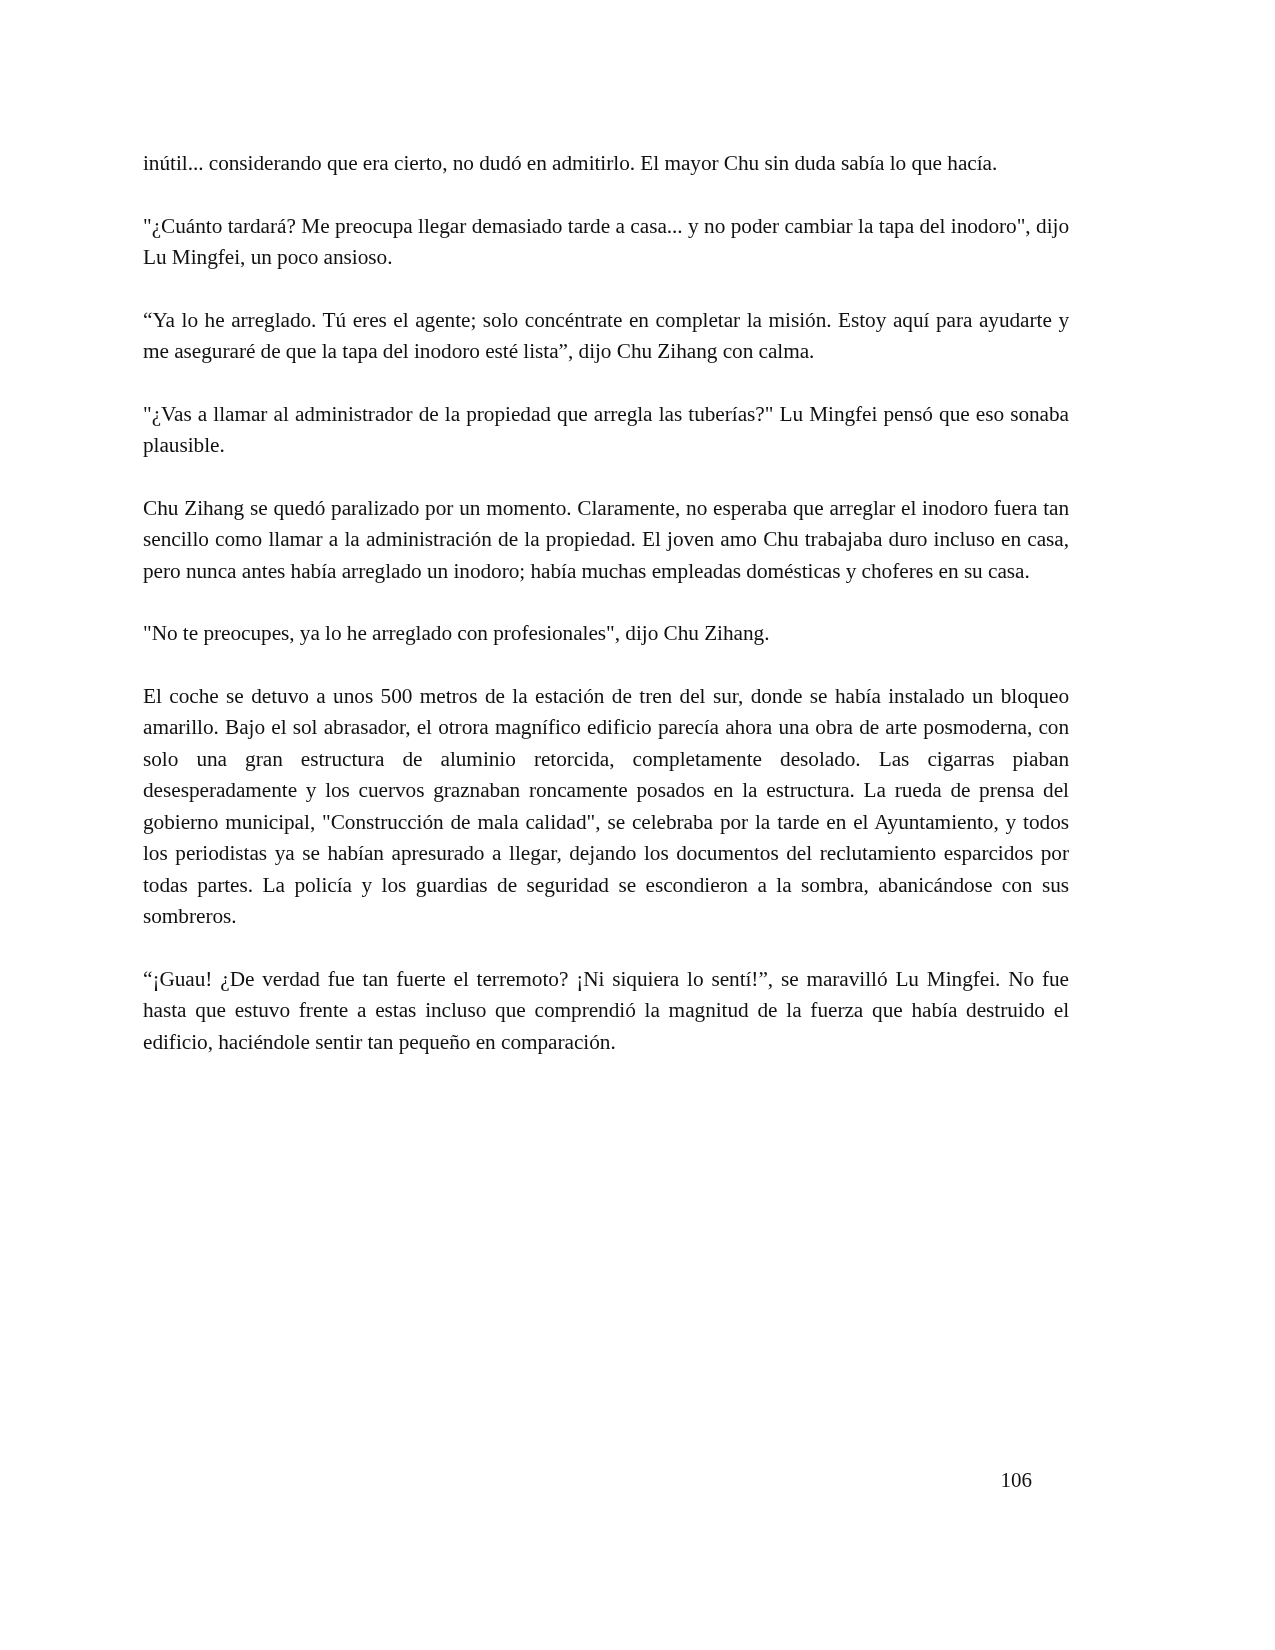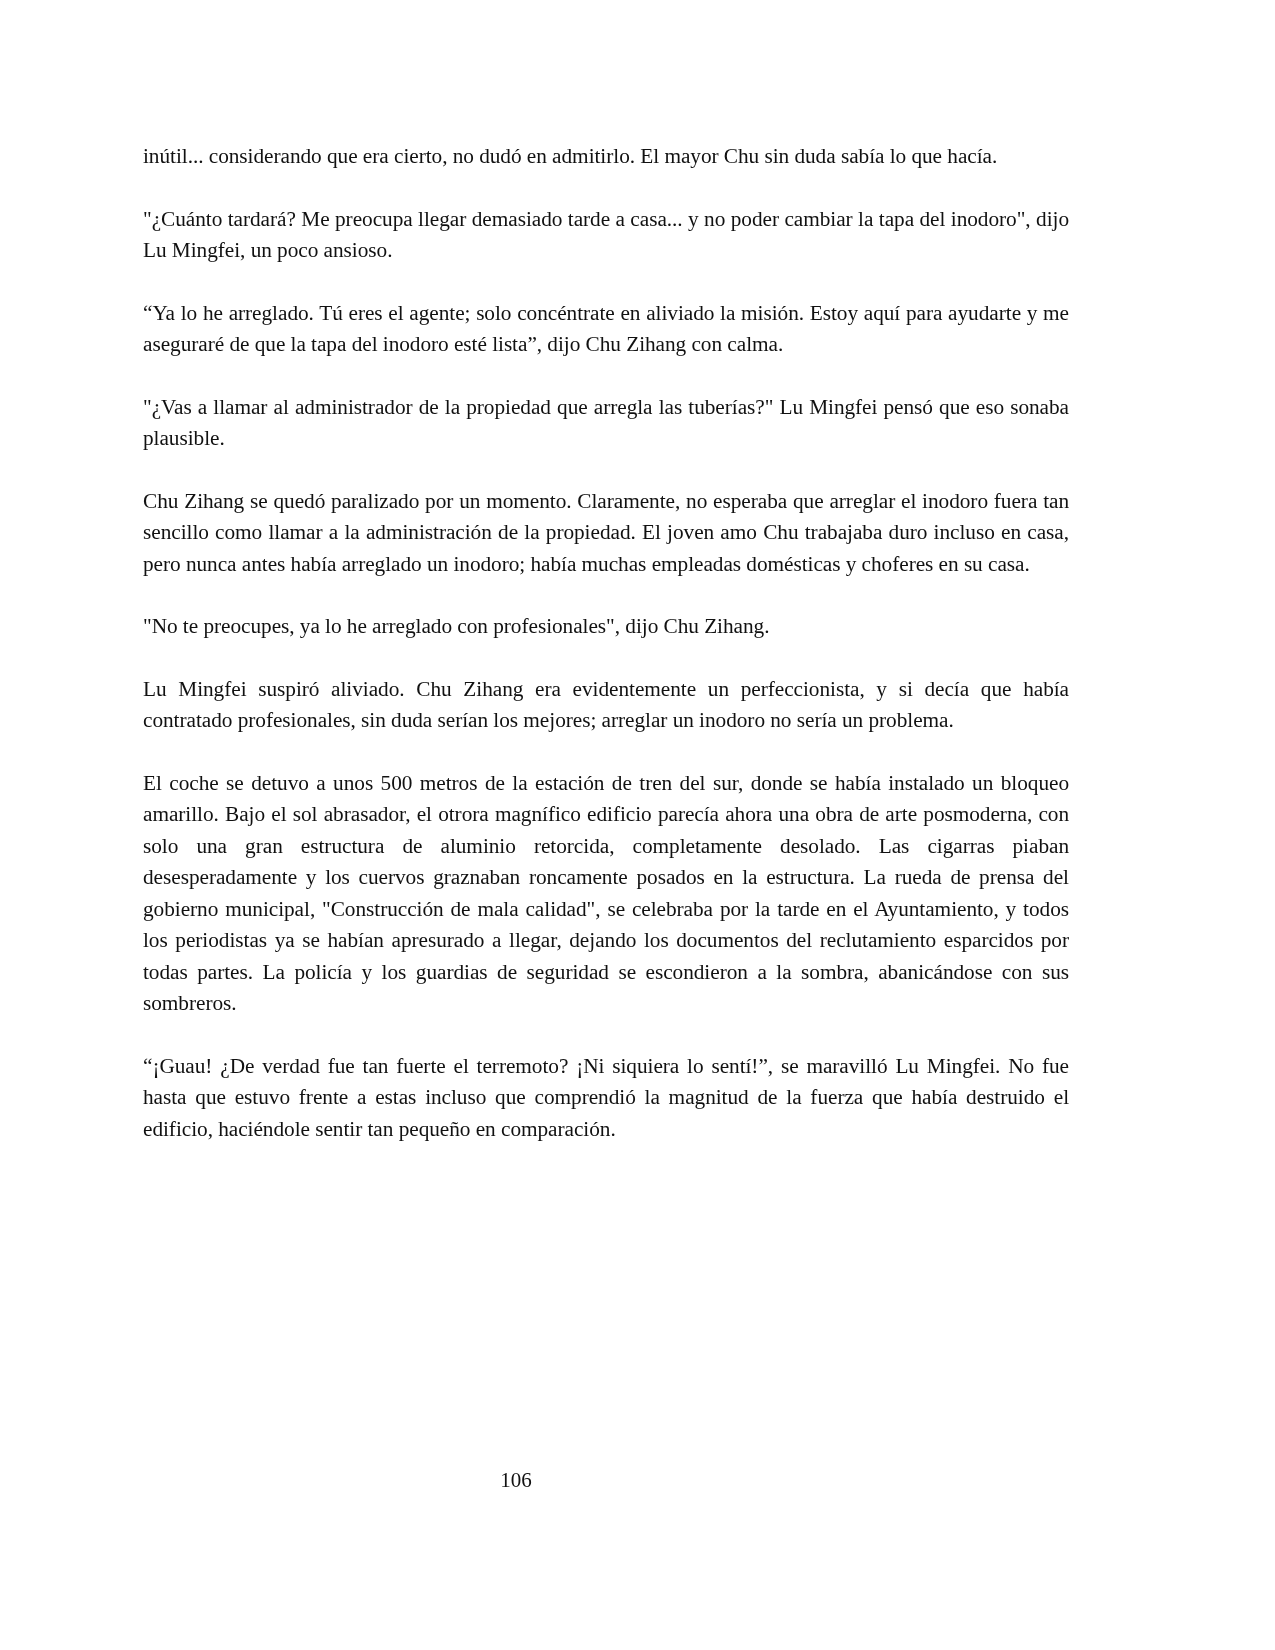--- a/index.html
+++ b/index.html
@@ -11,48 +11,47 @@
       width: 1275px;
       height: 1650px;
       position: relative;
       overflow: hidden;
       font-family: "Liberation Serif", "DejaVu Serif", serif;
       color: #111111;
     }
     .page-body {
       position: absolute;
       left: 143px;
-      top: 141px;
+      top: 148px;
       width: 926px;
     }
     .para {
       margin: 0 0 31px 0;
       font-size: 21.3px;
       line-height: 31.5px;
       text-align: justify;
       letter-spacing: -0.05px;
     }
     .page-number {
       position: absolute;
       left: 0;
       width: 1032px;
       top: 1466px;
-      text-align: center;
+      text-align: right;
       font-size: 21px;
       line-height: 28px;
     }
   </style>
 </head>
 <body>
 
 <main class="page-body">
   <p class="para">inútil... considerando que era cierto, no dudó en admitirlo. El mayor Chu sin duda sabía lo que hacía.</p>
   <p class="para">"¿Cuánto tardará? Me preocupa llegar demasiado tarde a casa... y no poder cambiar la tapa del inodoro", dijo Lu Mingfei, un poco ansioso.</p>
-  <p class="para">“Ya lo he arreglado. Tú eres el agente; solo concéntrate en aliviado la misión. Estoy aquí para ayudarte y me aseguraré de que la tapa del inodoro esté lista”, dijo Chu Zihang con calma.</p>
+  <p class="para">“Ya lo he arreglado. Tú eres el agente; solo concéntrate en completar la misión. Estoy aquí para ayudarte y me aseguraré de que la tapa del inodoro esté lista”, dijo Chu Zihang con calma.</p>
   <p class="para">"¿Vas a llamar al administrador de la propiedad que arregla las tuberías?" Lu Mingfei pensó que eso sonaba plausible.</p>
   <p class="para">Chu Zihang se quedó paralizado por un momento. Claramente, no esperaba que arreglar el inodoro fuera tan sencillo como llamar a la administración de la propiedad. El joven amo Chu trabajaba duro incluso en casa, pero nunca antes había arreglado un inodoro; había muchas empleadas domésticas y choferes en su casa.</p>
   <p class="para">"No te preocupes, ya lo he arreglado con profesionales", dijo Chu Zihang.</p>
-  <p class="para">Lu Mingfei suspiró aliviado. Chu Zihang era evidentemente un perfeccionista, y si decía que había contratado profesionales, sin duda serían los mejores; arreglar un inodoro no sería un problema.</p>
   <p class="para">El coche se detuvo a unos 500 metros de la estación de tren del sur, donde se había instalado un bloqueo amarillo. Bajo el sol abrasador, el otrora magnífico edificio parecía ahora una obra de arte posmoderna, con solo una gran estructura de aluminio retorcida, completamente desolado. Las cigarras piaban desesperadamente y los cuervos graznaban roncamente posados en la estructura. La rueda de prensa del gobierno municipal, "Construcción de mala calidad", se celebraba por la tarde en el Ayuntamiento, y todos los periodistas ya se habían apresurado a llegar, dejando los documentos del reclutamiento esparcidos por todas partes. La policía y los guardias de seguridad se escondieron a la sombra, abanicándose con sus sombreros.</p>
   <p class="para">“¡Guau! ¿De verdad fue tan fuerte el terremoto? ¡Ni siquiera lo sentí!”, se maravilló Lu Mingfei. No fue hasta que estuvo frente a estas incluso que comprendió la magnitud de la fuerza que había destruido el edificio, haciéndole sentir tan pequeño en comparación.</p>
 </main>
 
 <div class="page-number">106</div>
 
 </body></html>

